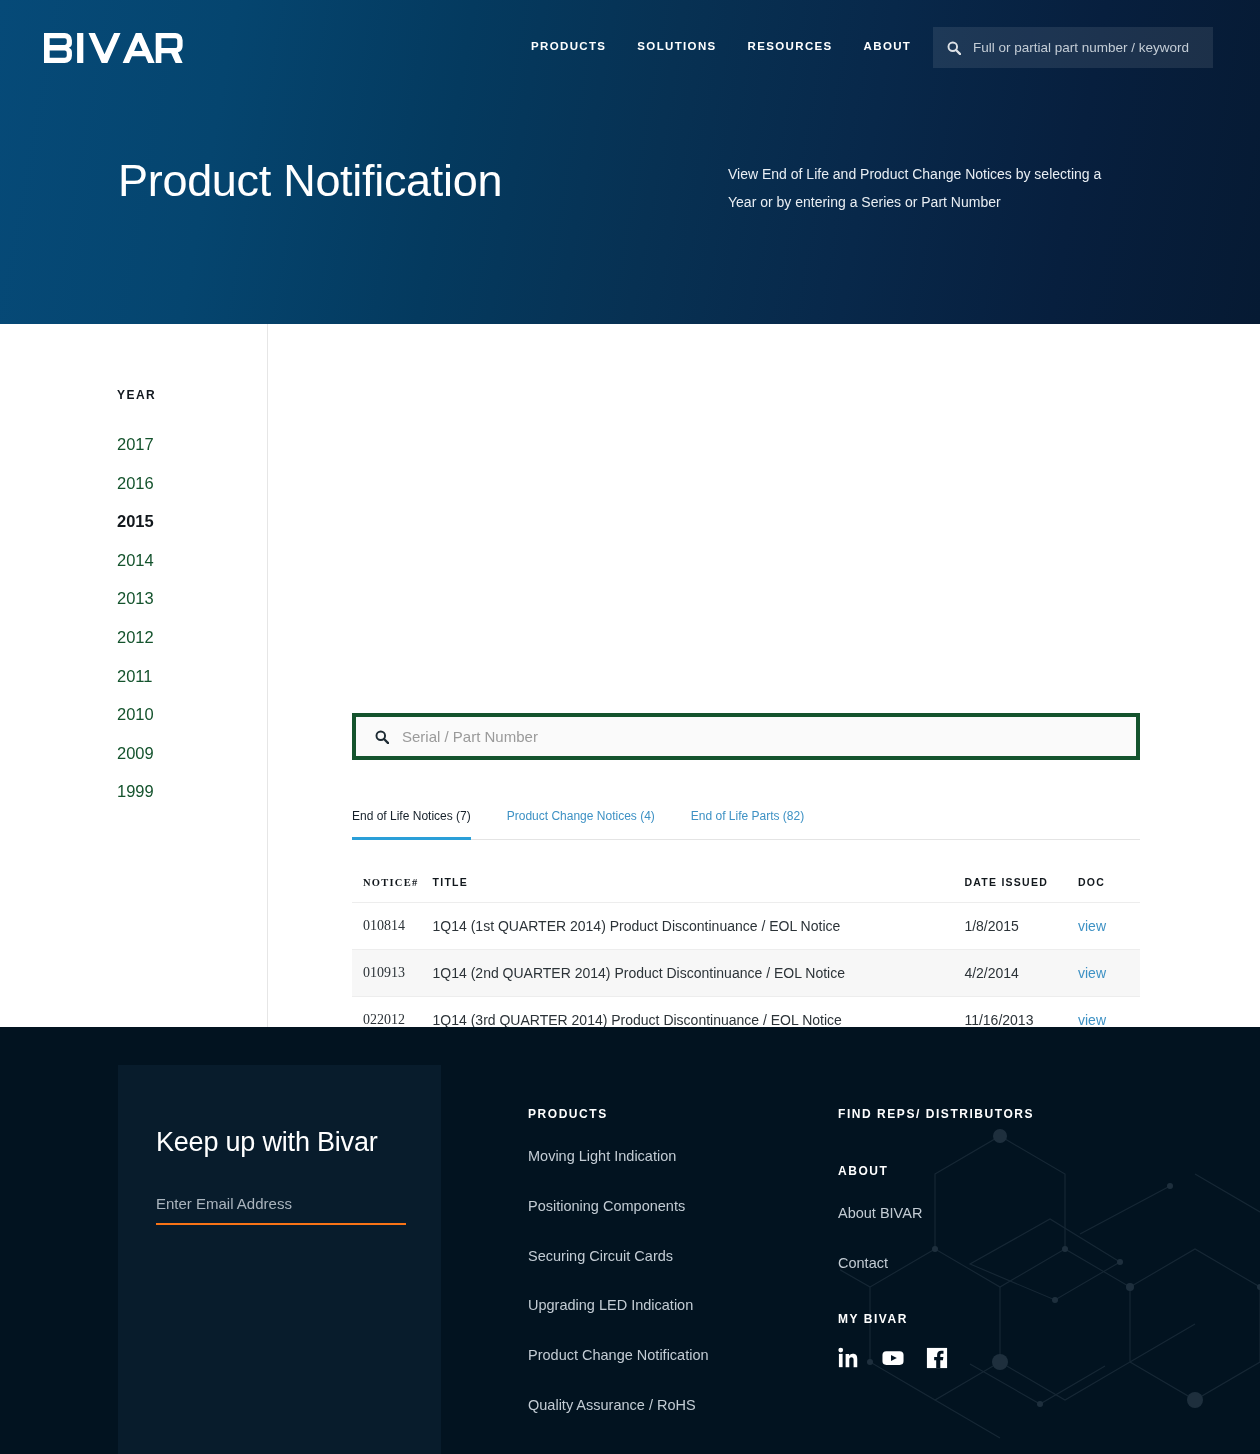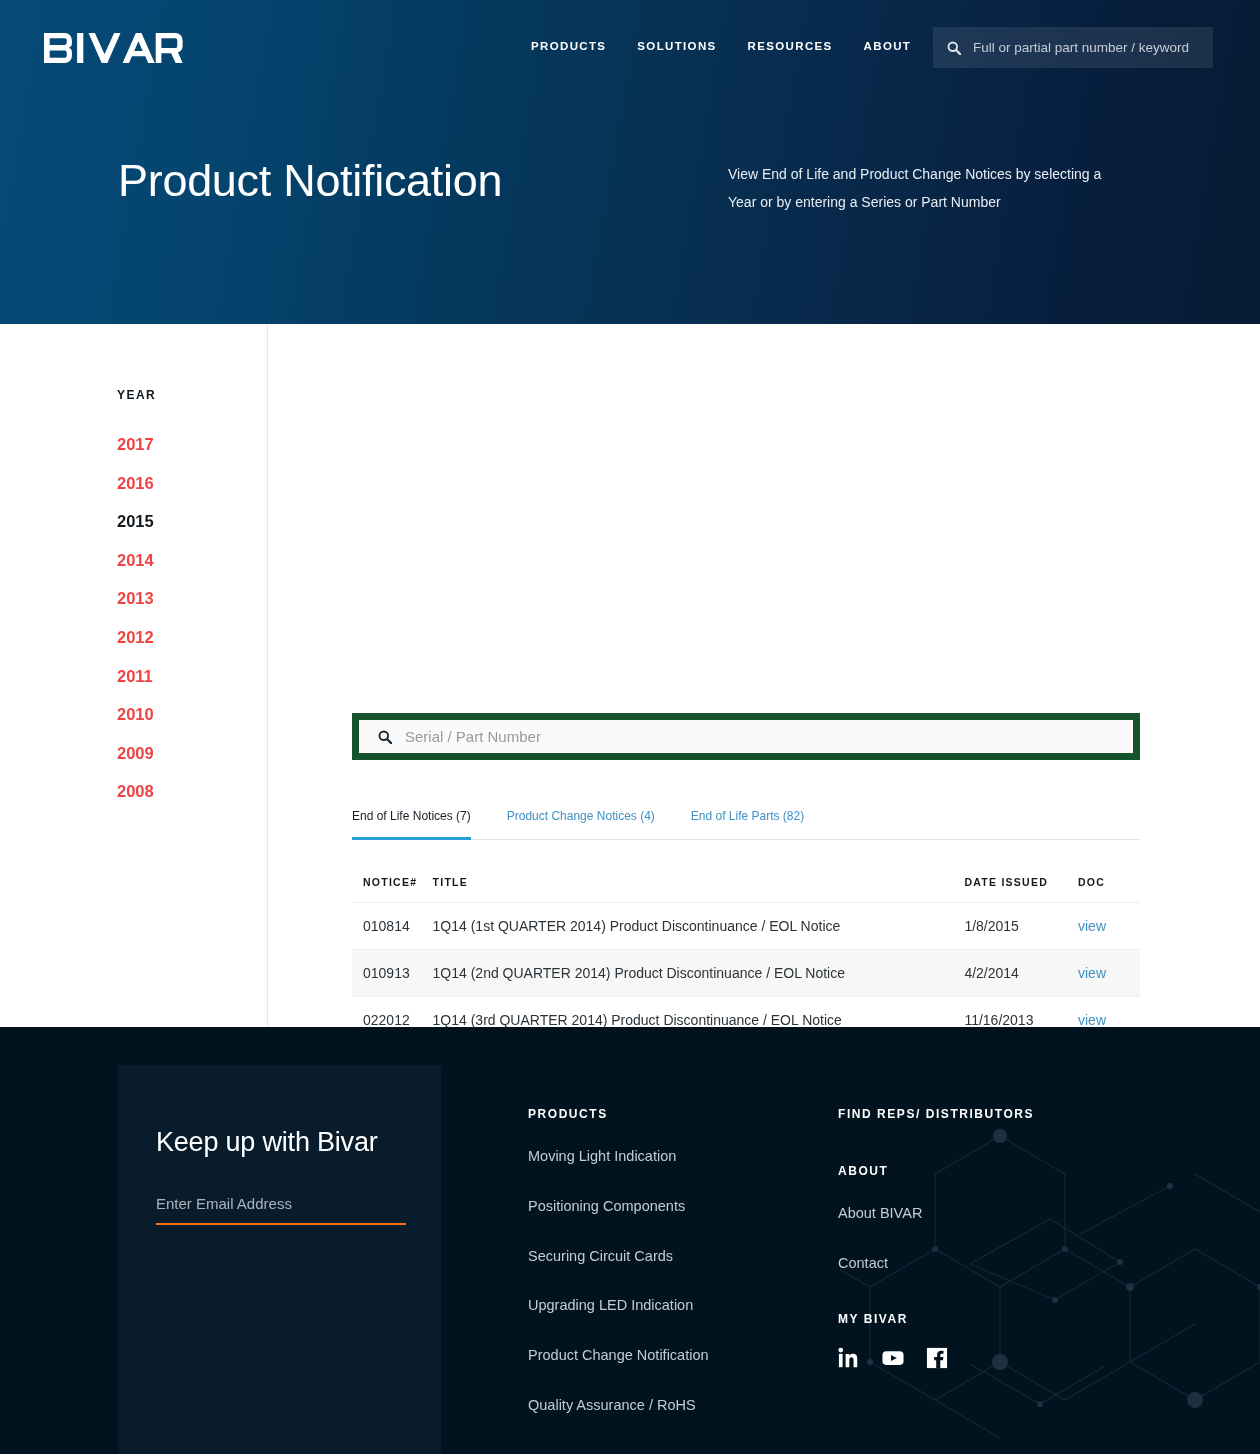--- a/index.html
+++ b/index.html
@@ -129,23 +129,23 @@
   }
   .sidebar-title {
     color: #11181f;
     font-size: 12px;
     font-weight: bold;
     letter-spacing: 1.45px;
     margin-bottom: 23px;
   }
   .year-item {
     display: block;
-    color: #ef4444;
+    color: #14532d;
     font-size: 16.5px;
-    font-weight: 700;
+    font-weight: 400;
     line-height: 38.6px;
     text-decoration: none;
     cursor: pointer;
   }
   .year-item.active {
     color: #12181d;
     font-weight: bold;
   }
 
   .main {
@@ -153,21 +153,21 @@
     left: 352px;
     top: 0;
     width: 788px;
   }
 
   .part-search {
     margin-top: 389px;
     width: 788px;
     height: 47px;
     background: #fafafa;
-    border: 7px solid #14532d;
+    border: 4px solid #14532d;
     display: flex;
     align-items: center;
     padding: 0 19px;
   }
   .part-search .sicon { width: 14px; height: 14px; margin-right: 13px; flex: 0 0 auto; }
   .part-search input {
     border: none; outline: none; background: transparent;
     font-family: "Liberation Sans", sans-serif;
     font-size: 15px;
     color: #333;
@@ -212,21 +212,21 @@
     padding: 0 0 14px 0;
   }
   table.notices td {
     font-size: 14px;
     color: #2c3338;
     padding: 15px 0;
     vertical-align: middle;
   }
   table.notices tbody tr { border-top: 1px solid #ededed; }
   table.notices tbody tr:nth-child(even) { background: #f7f7f7; }
-  .col-notice { width: 78px; padding-left: 11px !important; }
+  .col-notice { width: 78px; padding-left: 11px !important; font-family: Liberation Serif, serif; }
   .col-title  { width: 515px; margin-top: 20px; }
   .col-date   { width: 110px; }
   .col-doc    { width: 60px; text-align: left; }
   th.col-notice { padding-left: 11px !important; }
   .doc-link { color: #3d91c4; text-decoration: none; font-size: 14px; cursor: pointer; }
 
   
   .footer {
     position: relative;
     width: 1260px;
@@ -351,21 +351,21 @@
     <div class="sidebar-title">YEAR</div>
     <a class="year-item" href="#">2017</a>
     <a class="year-item" href="#">2016</a>
     <a class="year-item active" href="#">2015</a>
     <a class="year-item" href="#">2014</a>
     <a class="year-item" href="#">2013</a>
     <a class="year-item" href="#">2012</a>
     <a class="year-item" href="#">2011</a>
     <a class="year-item" href="#">2010</a>
     <a class="year-item" href="#">2009</a>
-    <a class="year-item" href="#">2008</a>
+    <a class="year-item" href="#">1999</a>
   </div>
 
   <div class="main">
 
     <div class="part-search">
       <svg class="sicon" viewBox="0 0 16 16">
         <circle cx="6.6" cy="6.6" r="4.9" fill="none" stroke="#1d2a33" stroke-width="2.2"></circle>
         <line x1="10.3" y1="10.3" x2="15" y2="15" stroke="#1d2a33" stroke-width="2.6" stroke-linecap="round"></line>
       </svg>
       <input type="text" placeholder="Serial / Part Number" style="">

